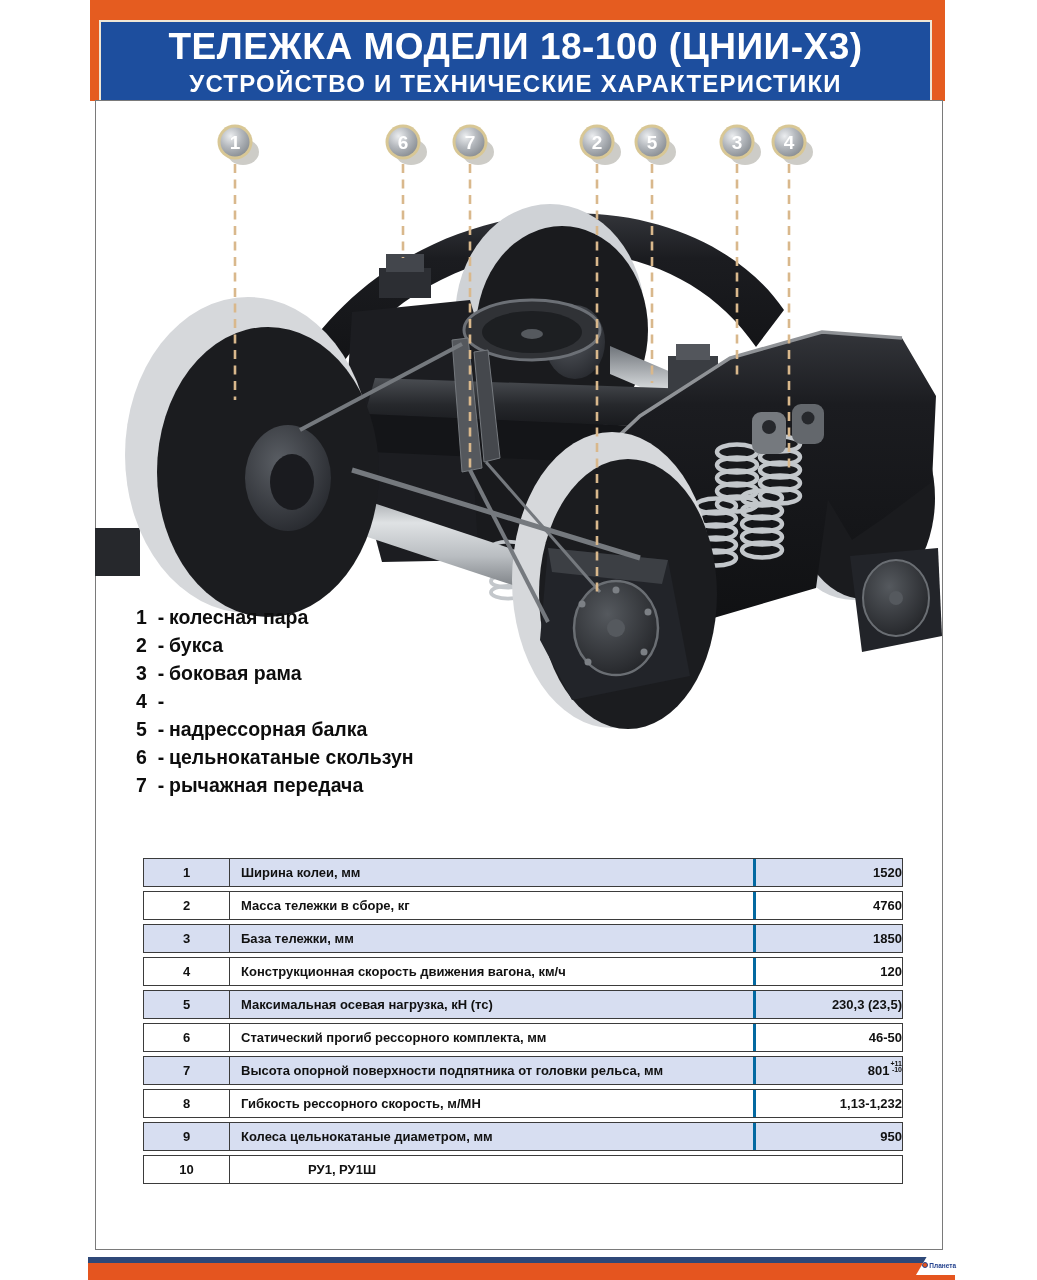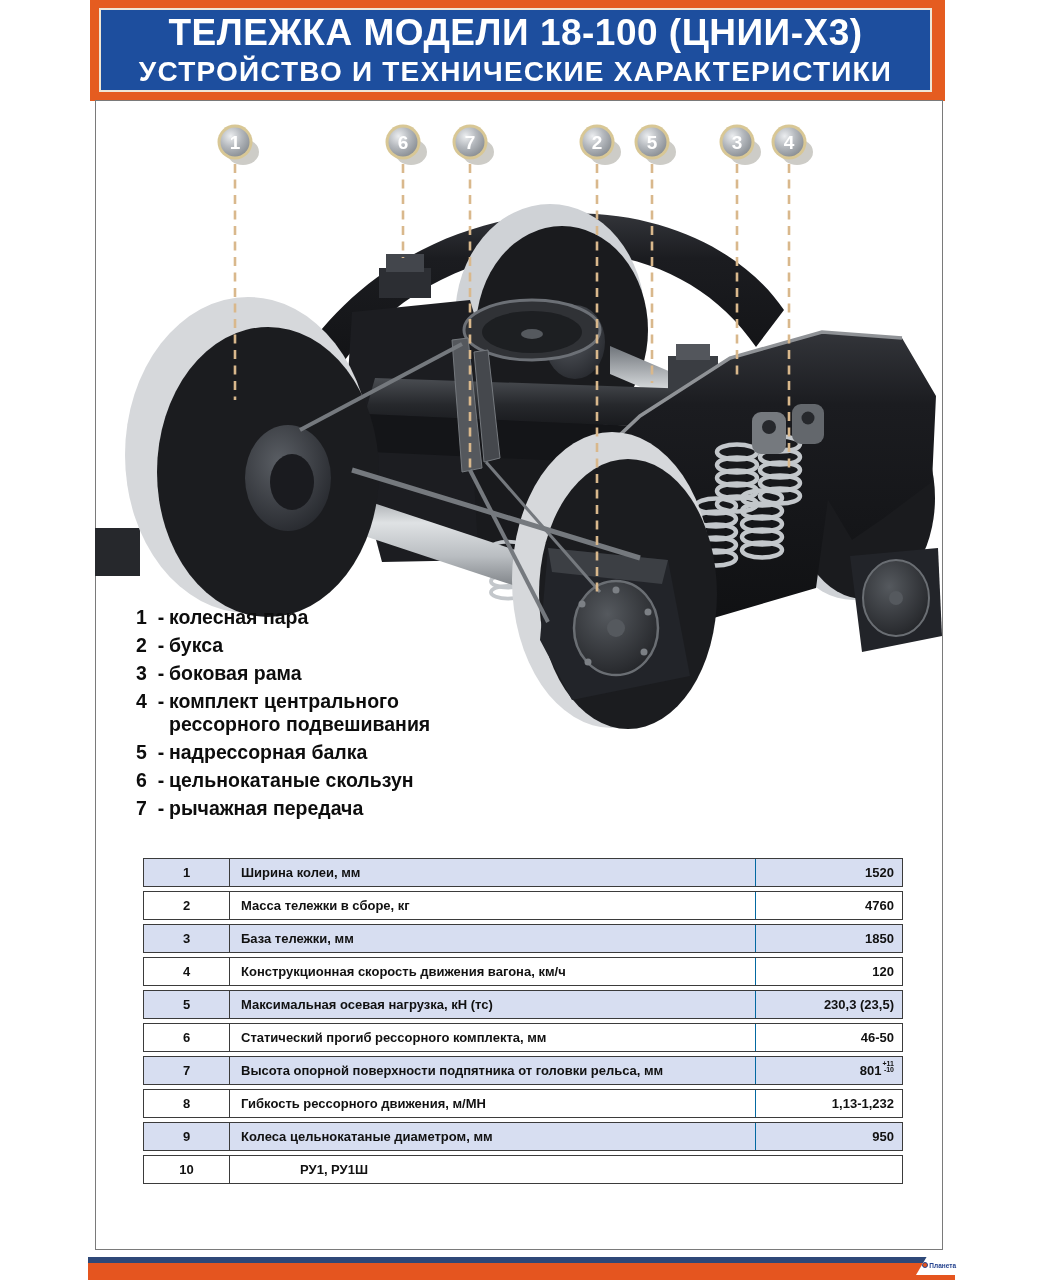--- a/index.html
+++ b/index.html
@@ -1,45 +1,45 @@
 <!DOCTYPE html>
 <html><head>
 <meta charset="utf-8">
 <style>
   html,body{margin:0;padding:0;background:#fff;}
   .page{position:relative;width:1037px;height:1280px;background:#fff;overflow:hidden;
         font-family:"Liberation Sans",sans-serif;}
   
   .top-band{position:absolute;left:90px;top:0;width:855px;height:101px;background:#e55c20;}
-  .header-box{position:absolute;left:99px;top:8px;width:833px;height:84px;background:#1d4e9e;
+  .header-box{position:absolute;left:99px;top:20px;width:833px;height:84px;background:#1d4e9e;
               border:2px solid #efe7d6;box-sizing:border-box;display:flex;flex-direction:column;
               align-items:center;justify-content:center;gap:2px;}
   .title{color:#fff;font-weight:bold;font-size:37px;letter-spacing:.5px;white-space:nowrap;}
-  .subtitle{color:#fff;font-weight:bold;font-size:28px;letter-spacing:1.2px;white-space:nowrap;}
+  .subtitle{color:#fff;font-weight:bold;font-size:24px;letter-spacing:1.2px;white-space:nowrap;}
   
   .content-box{position:absolute;left:95px;top:100px;width:848px;height:1150px;background:#fff;
                border:1px solid #7a7a7a;box-sizing:border-box;}
   .diagram{position:absolute;left:95px;top:100px;pointer-events:none;}
   
   .legend{position:absolute;left:136px;top:606px;color:#0d0d0d;}
   .leg-item{display:flex;margin-bottom:5px;font-size:19.5px;font-weight:bold;line-height:23px;}
   .leg-num{width:17px;text-align:left;}
   .leg-dash{width:16px;text-align:center;}
   .leg-text{white-space:pre-line;}
   
   .spec-table{position:absolute;left:143px;top:858px;width:760px;}
   .t-row{display:flex;align-items:center;height:29px;border:1px solid #3b3b3b;box-sizing:border-box;
          margin-bottom:4px;font-size:13px;font-weight:bold;color:#111;}
   .t-row.odd{background:#d7def1;}
   .t-row.even{background:#ffffff;}
   .c-num{width:85px;text-align:center;border-right:1px solid #3b3b3b;align-self:stretch;
          display:flex;align-items:center;justify-content:center;}
-  .c-param{flex:1;padding-left:11px;border-right:1px solid #0369a1;align-self:stretch;
+  .c-param{flex:1;padding-left:11px;border-right:3px solid #0369a1;align-self:stretch;
            display:flex;align-items:center;}
-  .c-val{width:146px;padding-right:8px;text-align:right;box-sizing:border-box;
+  .c-val{width:146px;text-align:right;box-sizing:border-box;
          display:flex;align-items:center;justify-content:flex-end;gap:1px;}
   .tol{display:inline-flex;flex-direction:column;font-size:7px;line-height:6px;font-weight:bold;
        transform:translateY(-4px);}
   
   .footer-navy{position:absolute;left:88px;top:1257px;width:867px;height:6px;background:#2e4878;}
   .footer-orange{position:absolute;left:88px;top:1263px;width:867px;height:17px;background:#e5551f;}
   .footer-logo{position:absolute;left:916px;top:1255px;width:42px;height:20px;background:#fff;
                clip-path:polygon(28% 0,100% 0,100% 100%,0 100%);display:flex;align-items:center;
                justify-content:flex-end;gap:1px;padding-right:2px;box-sizing:border-box;}
   .logo-dot{width:6px;height:6px;border-radius:50%;background:#e5551f;border:1px solid #23418e;
@@ -262,22 +262,20 @@
 
       <div class="leg-item">
         <span class="leg-num">3</span>
         <span class="leg-dash">-</span>
         <span class="leg-text">боковая рама</span>
       </div>
 
       <div class="leg-item">
         <span class="leg-num">4</span>
         <span class="leg-dash">-</span>
-        <span class="leg-text">комплект центрального
-рессорного подвешивания</span>
       </div>
 
       <div class="leg-item">
         <span class="leg-num">5</span>
         <span class="leg-dash">-</span>
         <span class="leg-text">надрессорная балка</span>
       </div>
 
       <div class="leg-item">
         <span class="leg-num">6</span>
@@ -334,21 +332,21 @@
         <div class="c-num">7</div>
         <div class="c-param">Высота опорной поверхности подпятника от головки рельса, мм</div>
         <div class="c-val">801<span class="tol">
             <span>+11</span>
             <span>-10</span>
           </span></div>
       </div>
 
       <div class="t-row even">
         <div class="c-num">8</div>
-        <div class="c-param">Гибкость рессорного движения, м/МН</div>
+        <div class="c-param">Гибкость рессорного скорость, м/МН</div>
         <div class="c-val">1,13-1,232</div>
       </div>
 
       <div class="t-row odd">
         <div class="c-num">9</div>
         <div class="c-param">Колеса цельнокатаные диаметром, мм</div>
         <div class="c-val">950</div>
       </div>
 
       <div class="t-row even">

